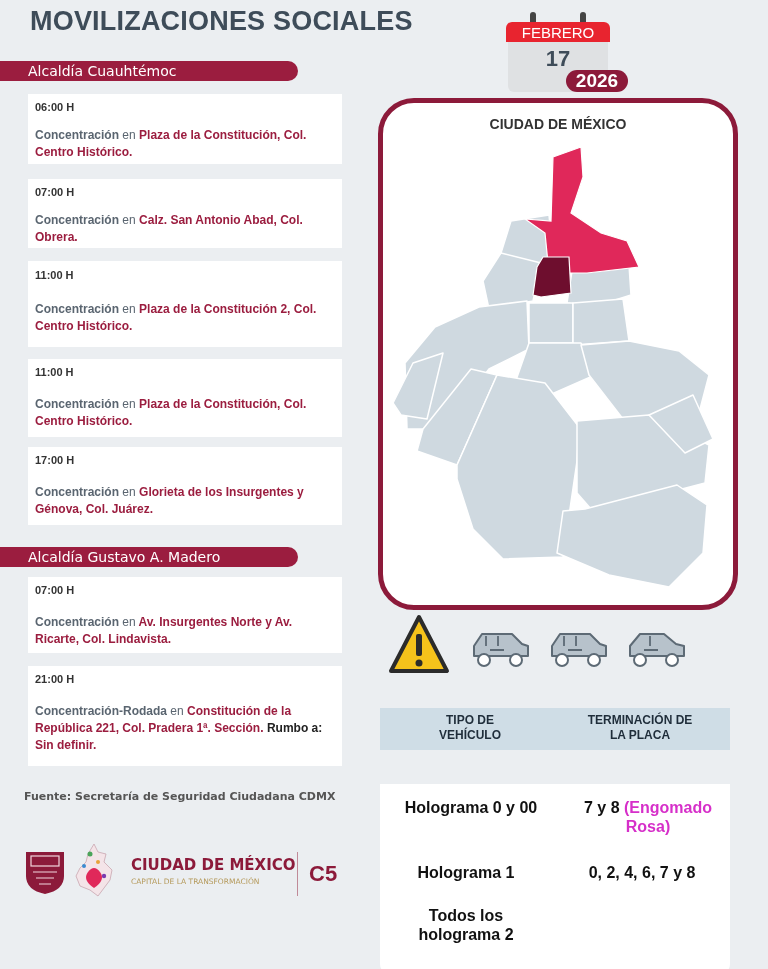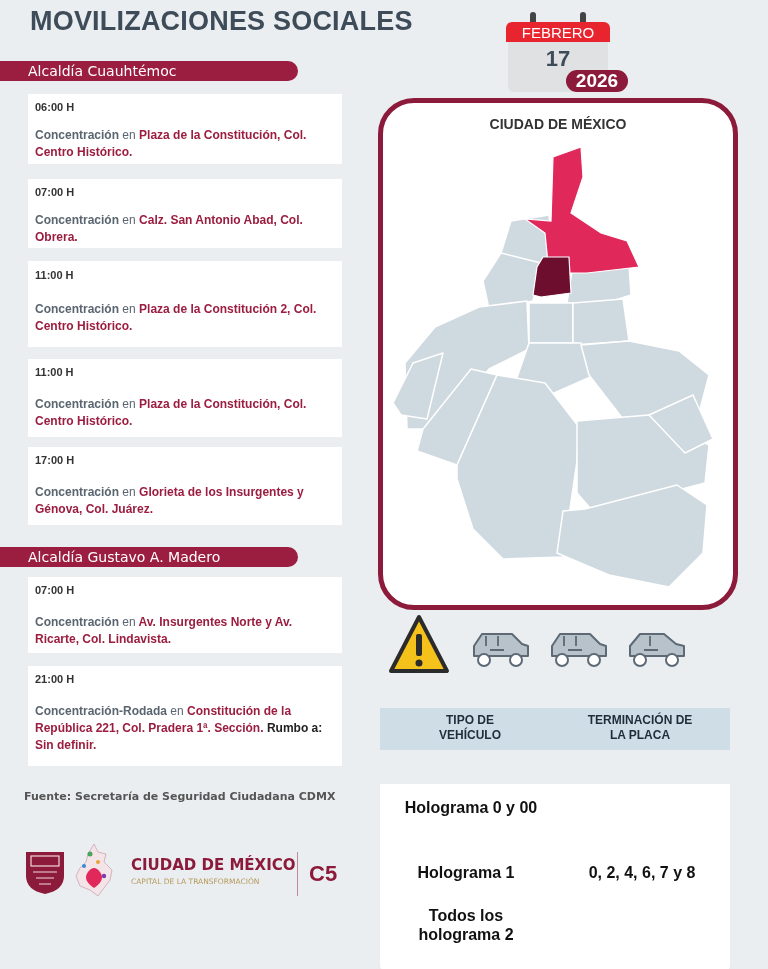--- a/index.html
+++ b/index.html
@@ -265,18 +265,21 @@
 <div class="hnc-head">
   <div style="left:40px; width:100px;">
     <span>TIPO DE</span><br><span>VEHÍCULO</span>
   </div>
   <div style="left:190px; width:140px;">
     <span>TERMINACIÓN  DE</span><br><span>LA PLACA</span>
   </div>
 </div>
 <div class="hnc-body">
   <div class="hnc-cell" style="left:6px; top:14px; width:170px;">Holograma 0 y 00</div>
+  <div class="hnc-cell" style="left:186px; top:14px; width:164px;">
+    <span>7 y 8</span> <span class="pink">(Engomado</span><br><span class="pink">Rosa)</span>
+  </div>
   <div class="hnc-cell" style="left:16px; top:79px; width:140px;">Holograma 1</div>
   <div class="hnc-cell" style="left:186px; top:79px; width:152px;">0, 2, 4, 6, 7 y 8</div>
   <div class="hnc-cell" style="left:16px; top:122px; width:140px;">
     <span>Todos los</span><br><span>holograma 2</span>
   </div>
 </div>
 
 </body></html>

